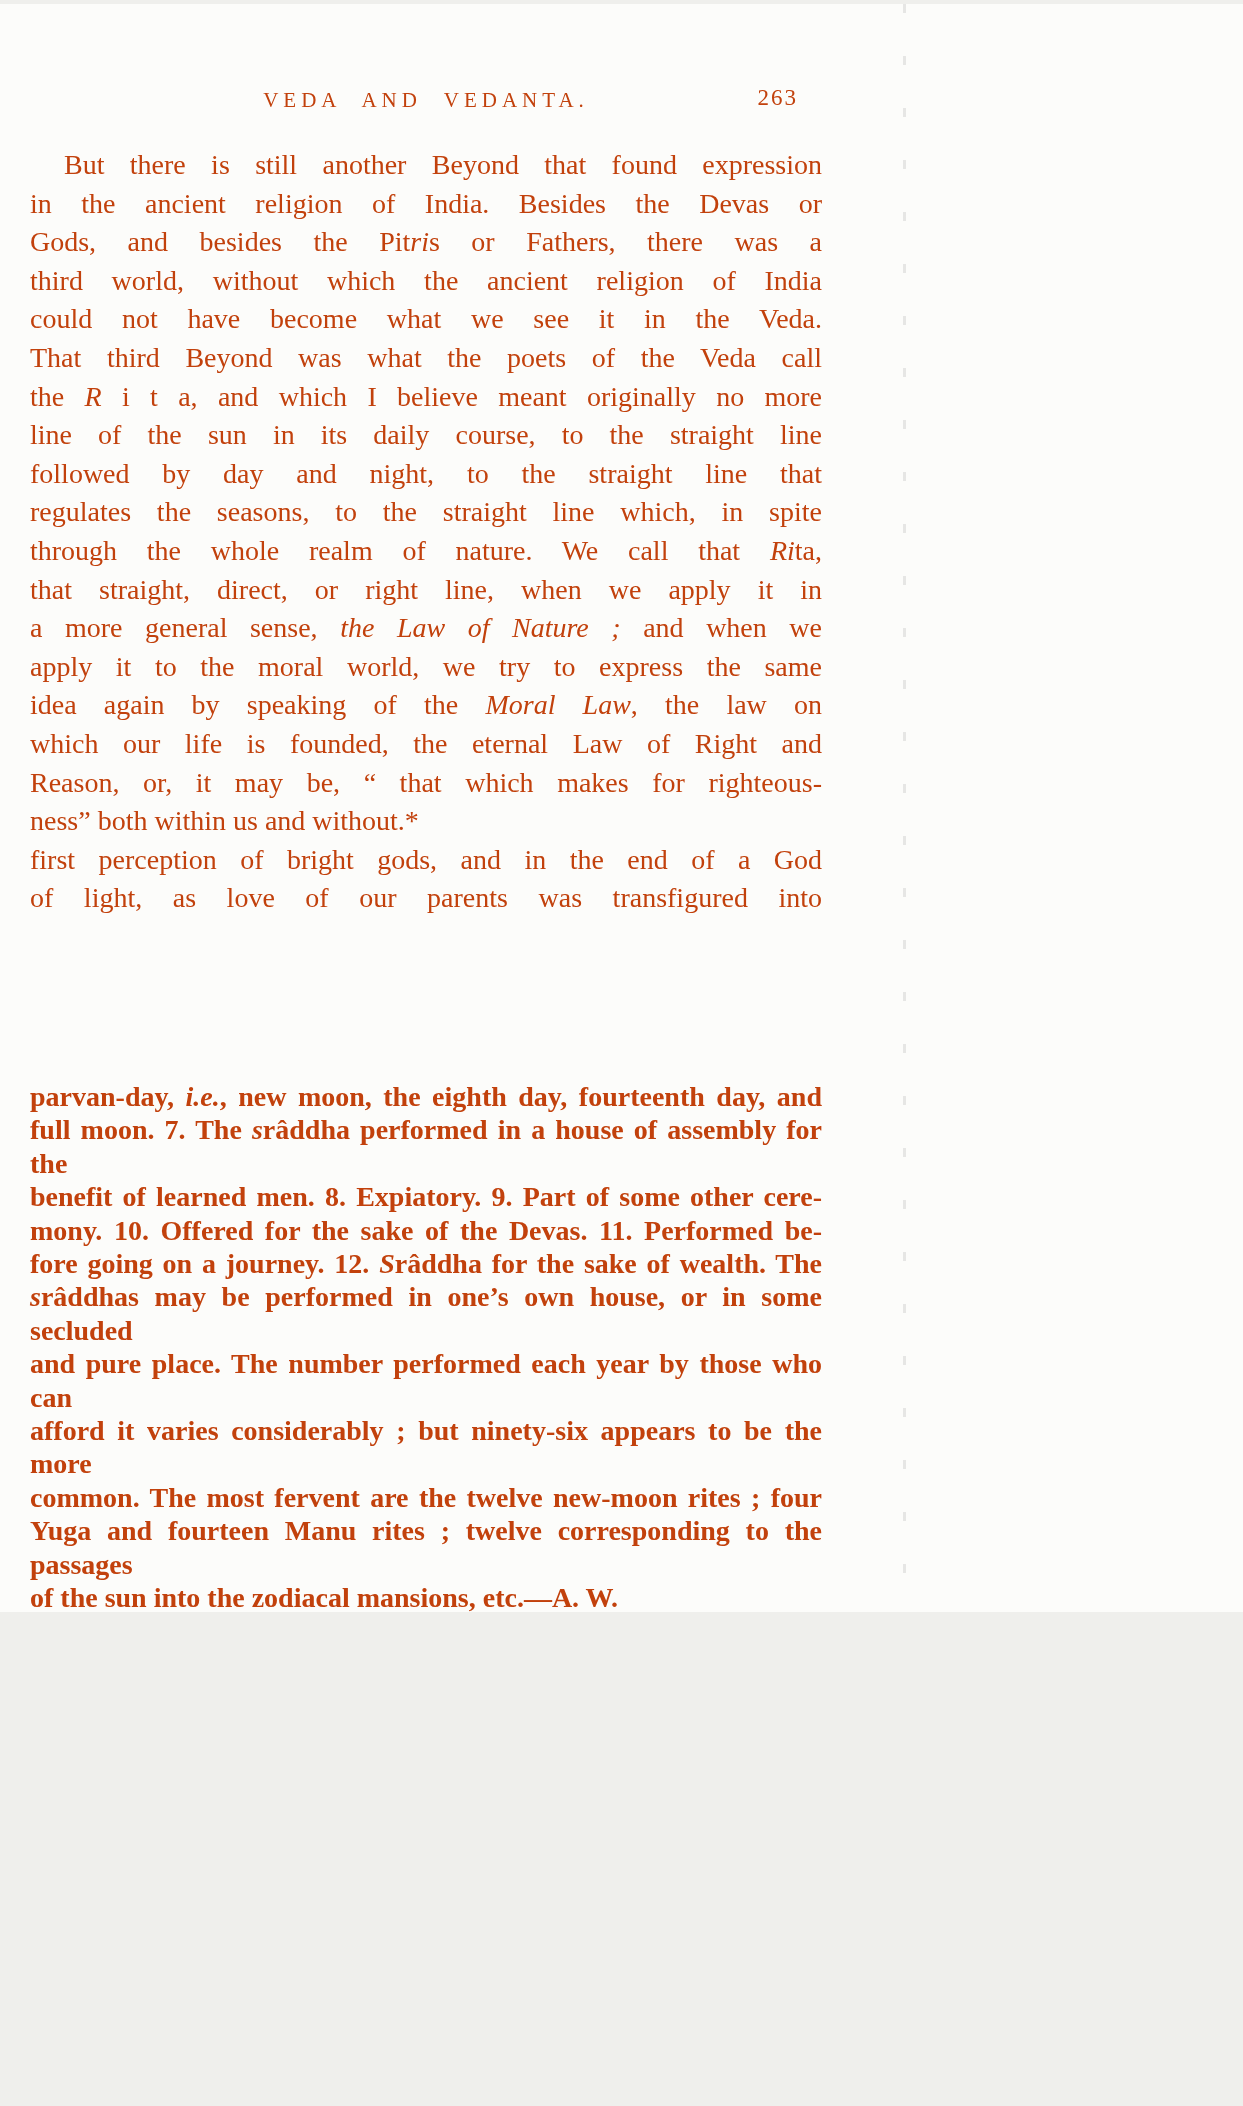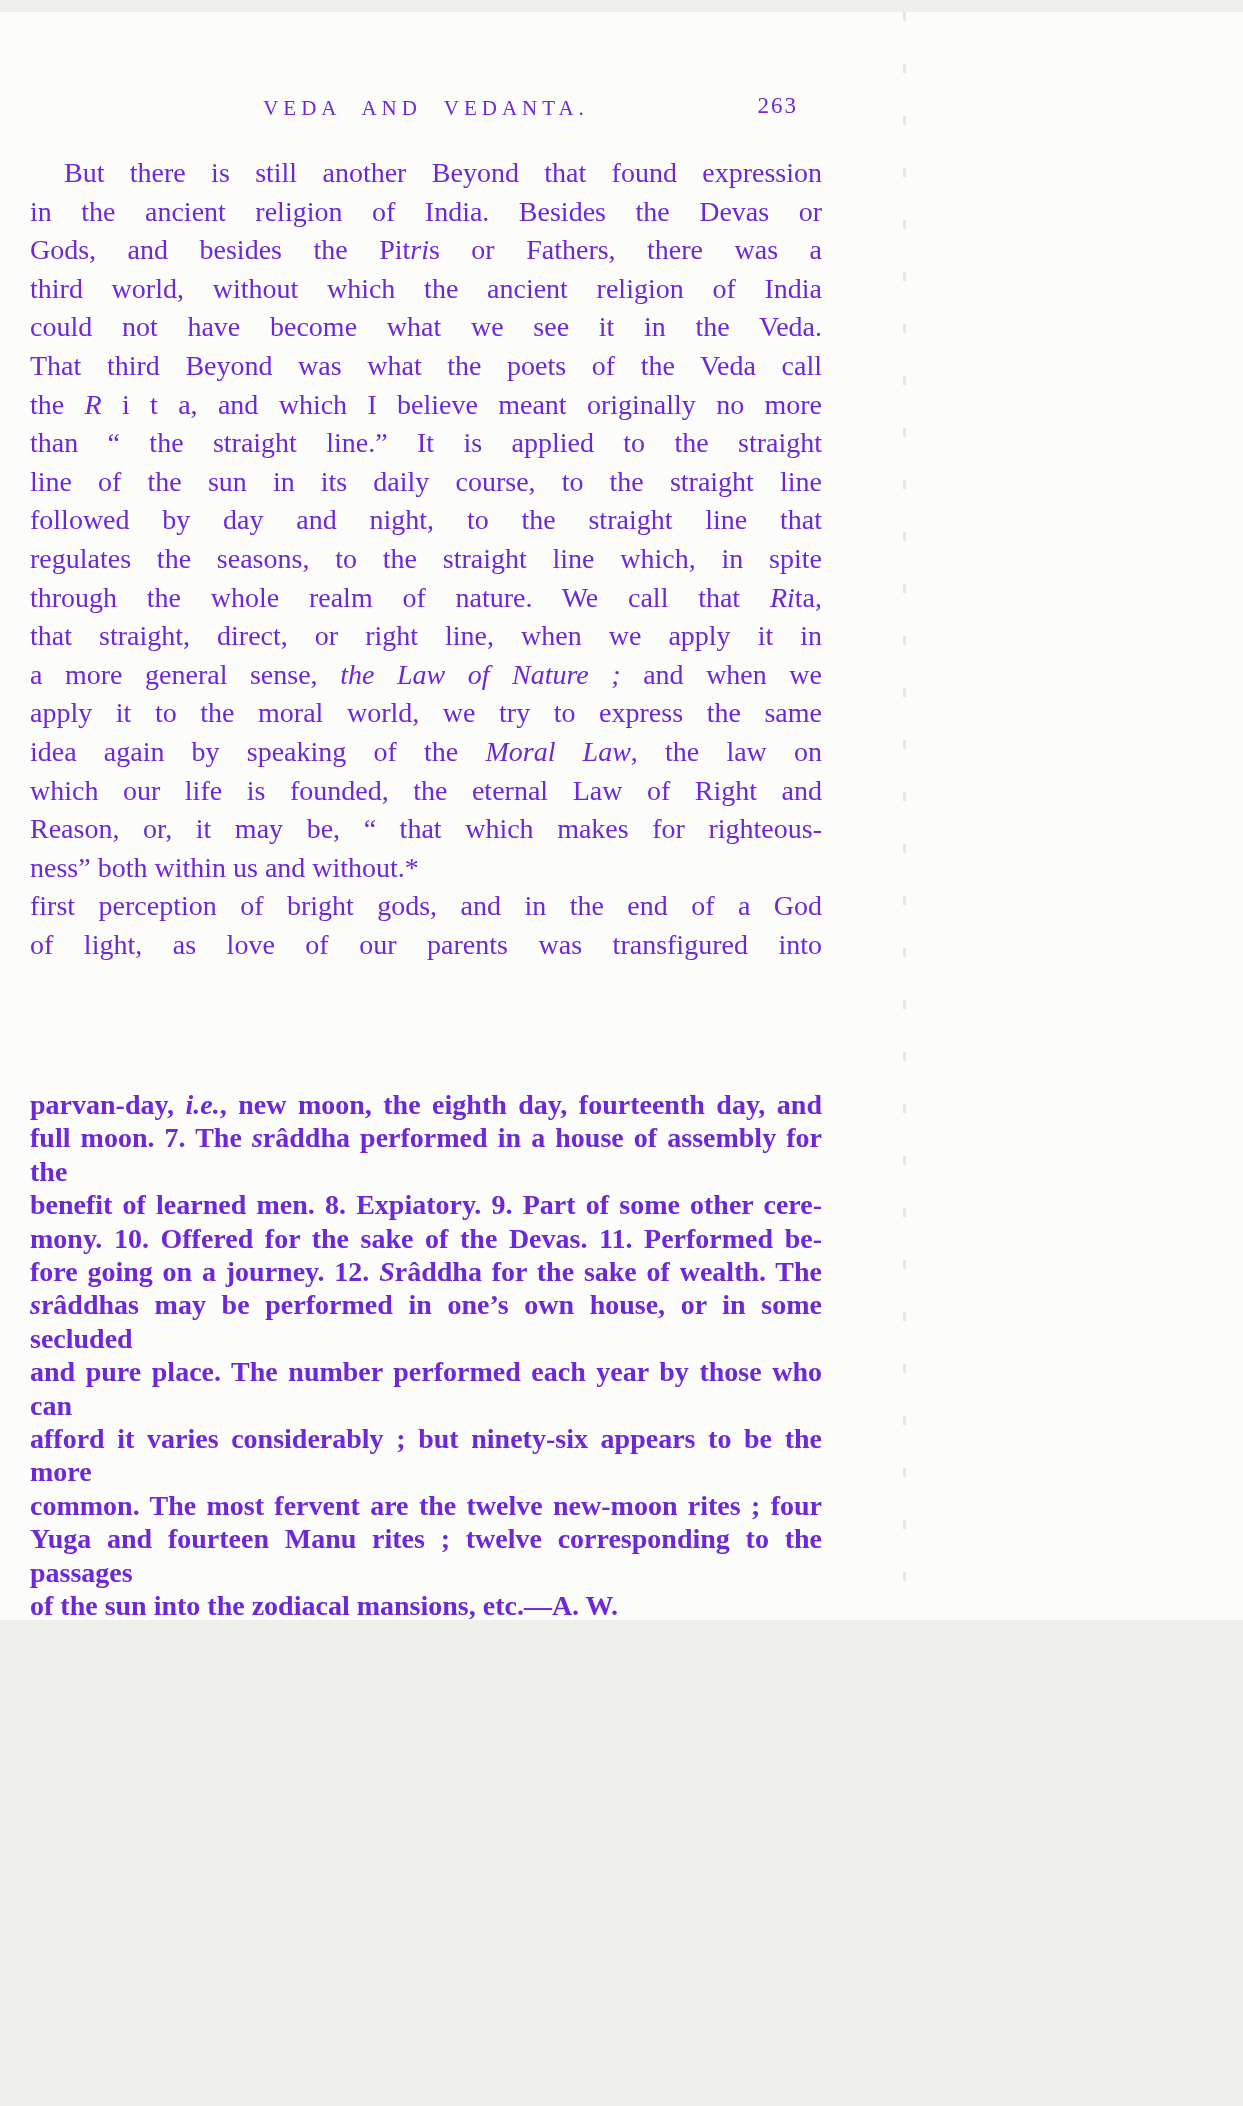--- a/index.html
+++ b/index.html
@@ -3,22 +3,22 @@
 <meta charset="utf-8">
 <style>
   html,body{margin:0;padding:0;background:#efefec;}
   .page{
     position:relative;
     width:1243px;
     height:1608px;
     background:#fcfcfa;
     overflow:hidden;
     font-family:"Liberation Serif","DejaVu Serif",serif;
-    color:#6d28d9;
-    margin:12px auto;
+    color:#c2410c;
+    margin:4px auto;
   }
   .header{
     position:absolute;
     top:84px;
     left:30px;
     width:792px;
   }
   .running-title{
     text-align:center;
     font-size:21px;
@@ -85,21 +85,20 @@
   </div>
 
   <div class="body-text">
       <div class="line indent"><span>But there is still another Beyond that found expression</span></div>
       <div class="line"><span>in the ancient religion of India. Besides the Devas or</span></div>
       <div class="line"><span>Gods, and besides the Pit</span><span class="it">ri</span><span>s or Fathers, there was a</span></div>
       <div class="line"><span>third world, without which the ancient religion of India</span></div>
       <div class="line"><span>could not have become what we see it in the Veda.</span></div>
       <div class="line"><span>That third Beyond was what the poets of the Veda call</span></div>
       <div class="line"><span>the </span><span class="it">R</span><span> i t a, and which I believe meant originally no more</span></div>
-      <div class="line"><span>than “ the straight line.” It is applied to the straight</span></div>
       <div class="line"><span>line of the sun in its daily course, to the straight line</span></div>
       <div class="line"><span>followed by day and night, to the straight line that</span></div>
       <div class="line"><span>regulates the seasons, to the straight line which, in spite</span></div>
       <div class="line"><span>through the whole realm of nature. We call that </span><span class="it">Ri</span><span>ta,</span></div>
       <div class="line"><span>that straight, direct, or right line, when we apply it in</span></div>
       <div class="line"><span>a more general sense, </span><span class="it">the Law of Nature ;</span><span> and when we</span></div>
       <div class="line"><span>apply it to the moral world, we try to express the same</span></div>
       <div class="line"><span>idea again by speaking of the </span><span class="it">Moral Law</span><span>, the law on</span></div>
       <div class="line"><span>which our life is founded, the eternal Law of Right and</span></div>
       <div class="line"><span>Reason, or, it may be, “ that which makes for righteous-</span></div>

